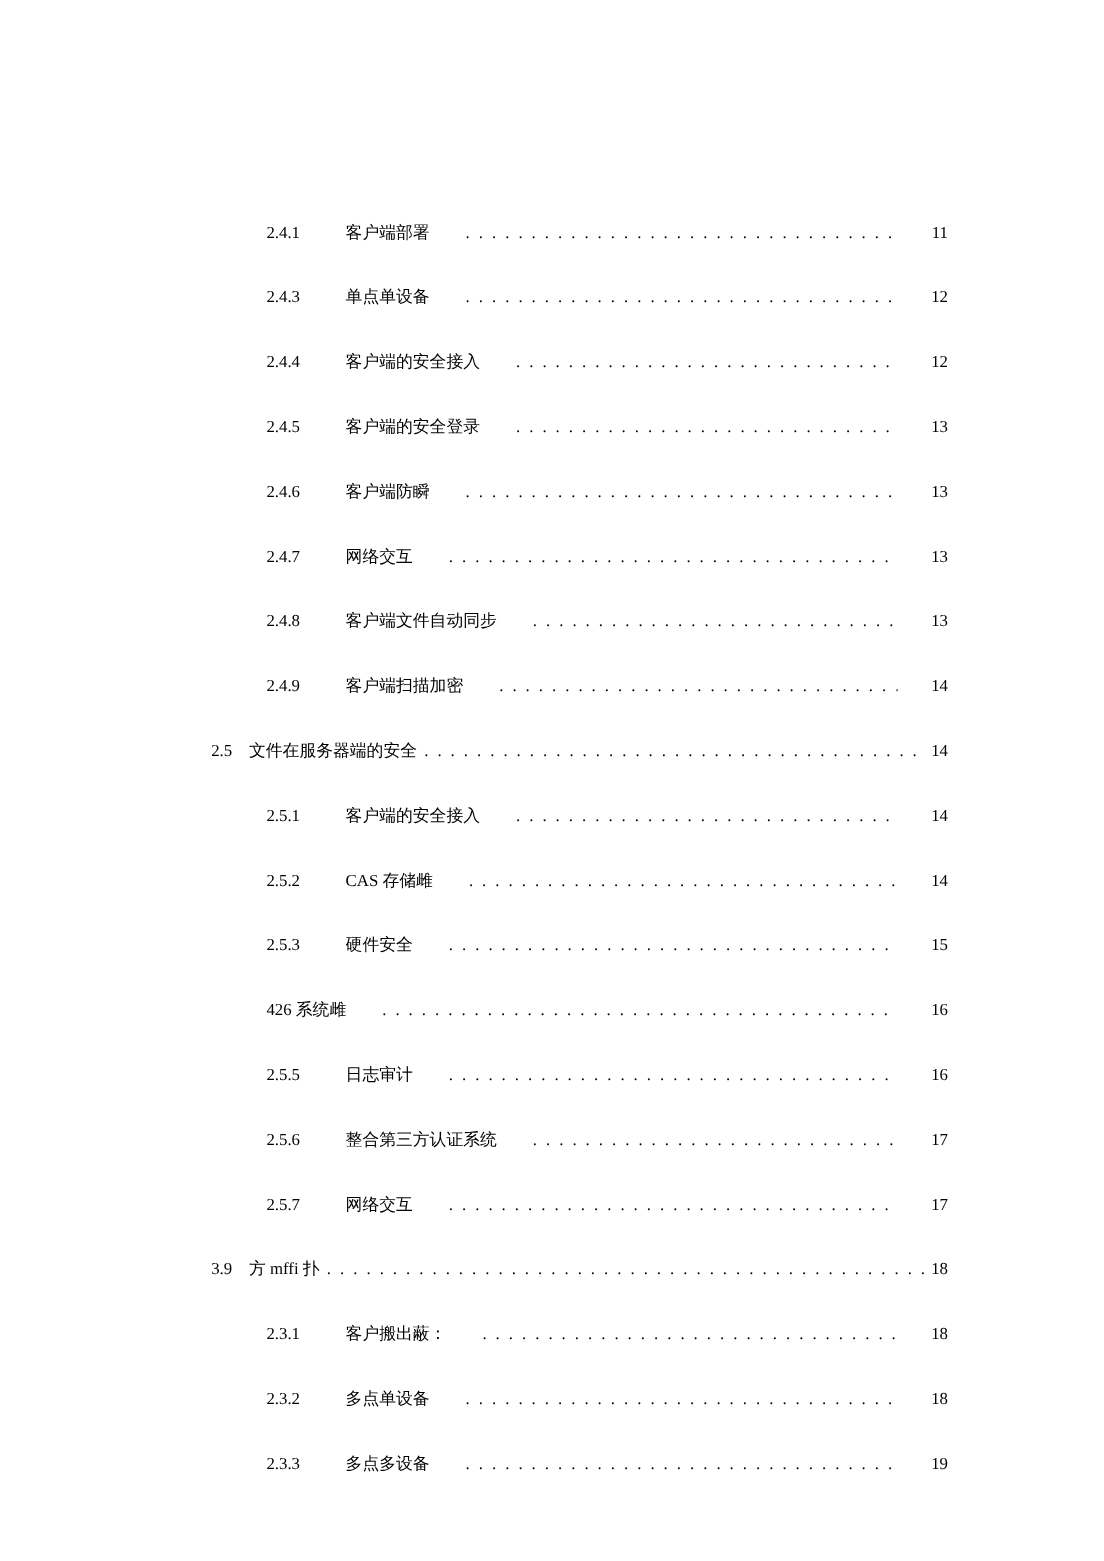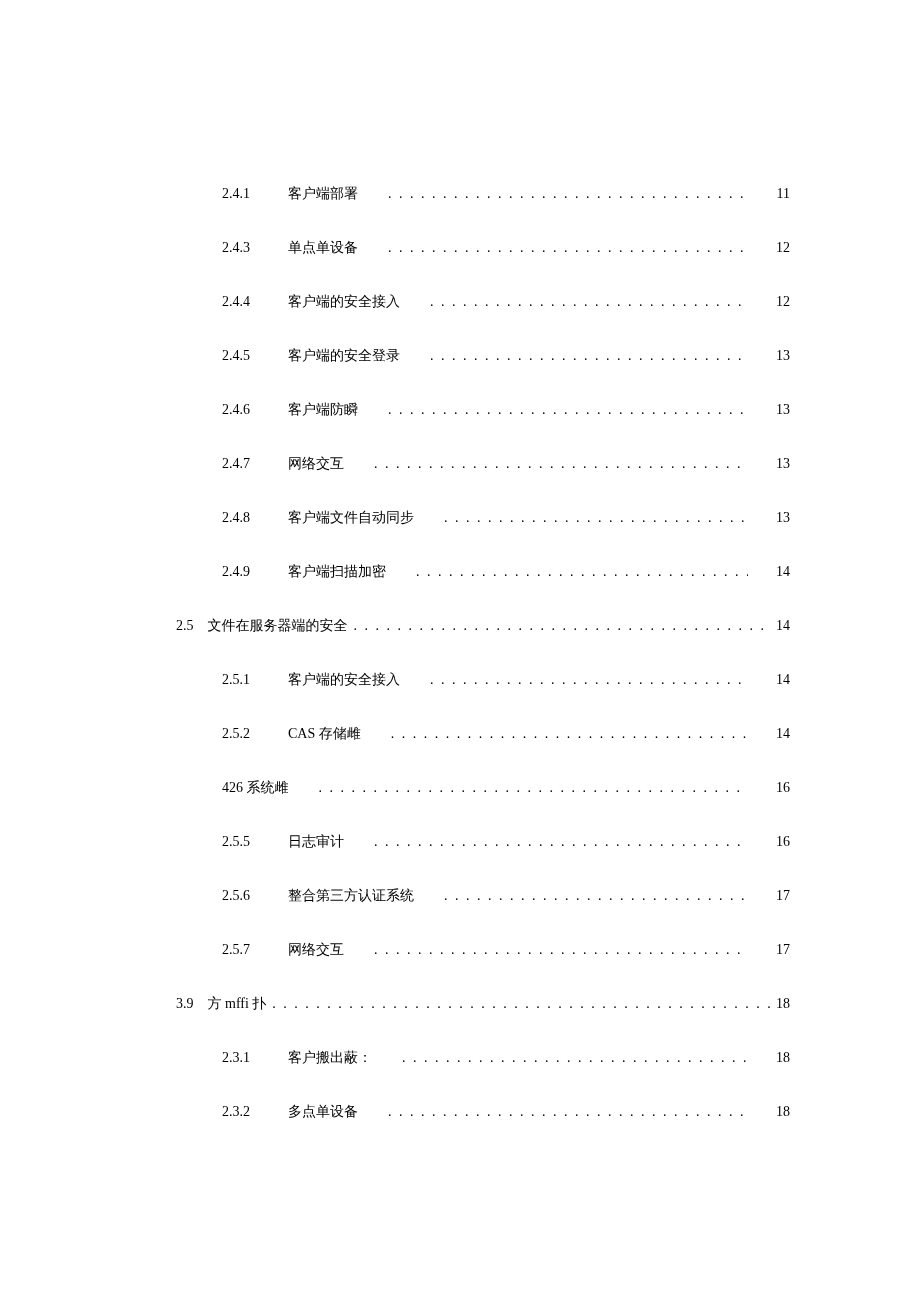--- a/index.html
+++ b/index.html
@@ -108,20 +108,26 @@
       <span class="title">客户端的安全接入</span>
       <span class="dots"></span>
       <span class="page">14</span>
     </div>
     <div class="toc-entry level-3">
       <span class="num">2.5.2</span>
       <span class="title">CAS 存储雌</span>
       <span class="dots"></span>
       <span class="page">14</span>
     </div>
+    <div class="toc-entry level-3">
+      <span class="num">2.5.3</span>
+      <span class="title">硬件安全</span>
+      <span class="dots"></span>
+      <span class="page">15</span>
+    </div>
     <div class="toc-entry level-3 nonum">
       <span class="title">426 系统雌</span>
       <span class="dots"></span>
       <span class="page">16</span>
     </div>
     <div class="toc-entry level-3">
       <span class="num">2.5.5</span>
       <span class="title">日志审计</span>
       <span class="dots"></span>
       <span class="page">16</span>
@@ -149,13 +155,19 @@
       <span class="title">客户搬出蔽：</span>
       <span class="dots"></span>
       <span class="page">18</span>
     </div>
     <div class="toc-entry level-3">
       <span class="num">2.3.2</span>
       <span class="title">多点单设备</span>
       <span class="dots"></span>
       <span class="page">18</span>
     </div>
+    <div class="toc-entry level-3">
+      <span class="num">2.3.3</span>
+      <span class="title">多点多设备</span>
+      <span class="dots"></span>
+      <span class="page">19</span>
+    </div>
   </div>
 
 </body></html>

